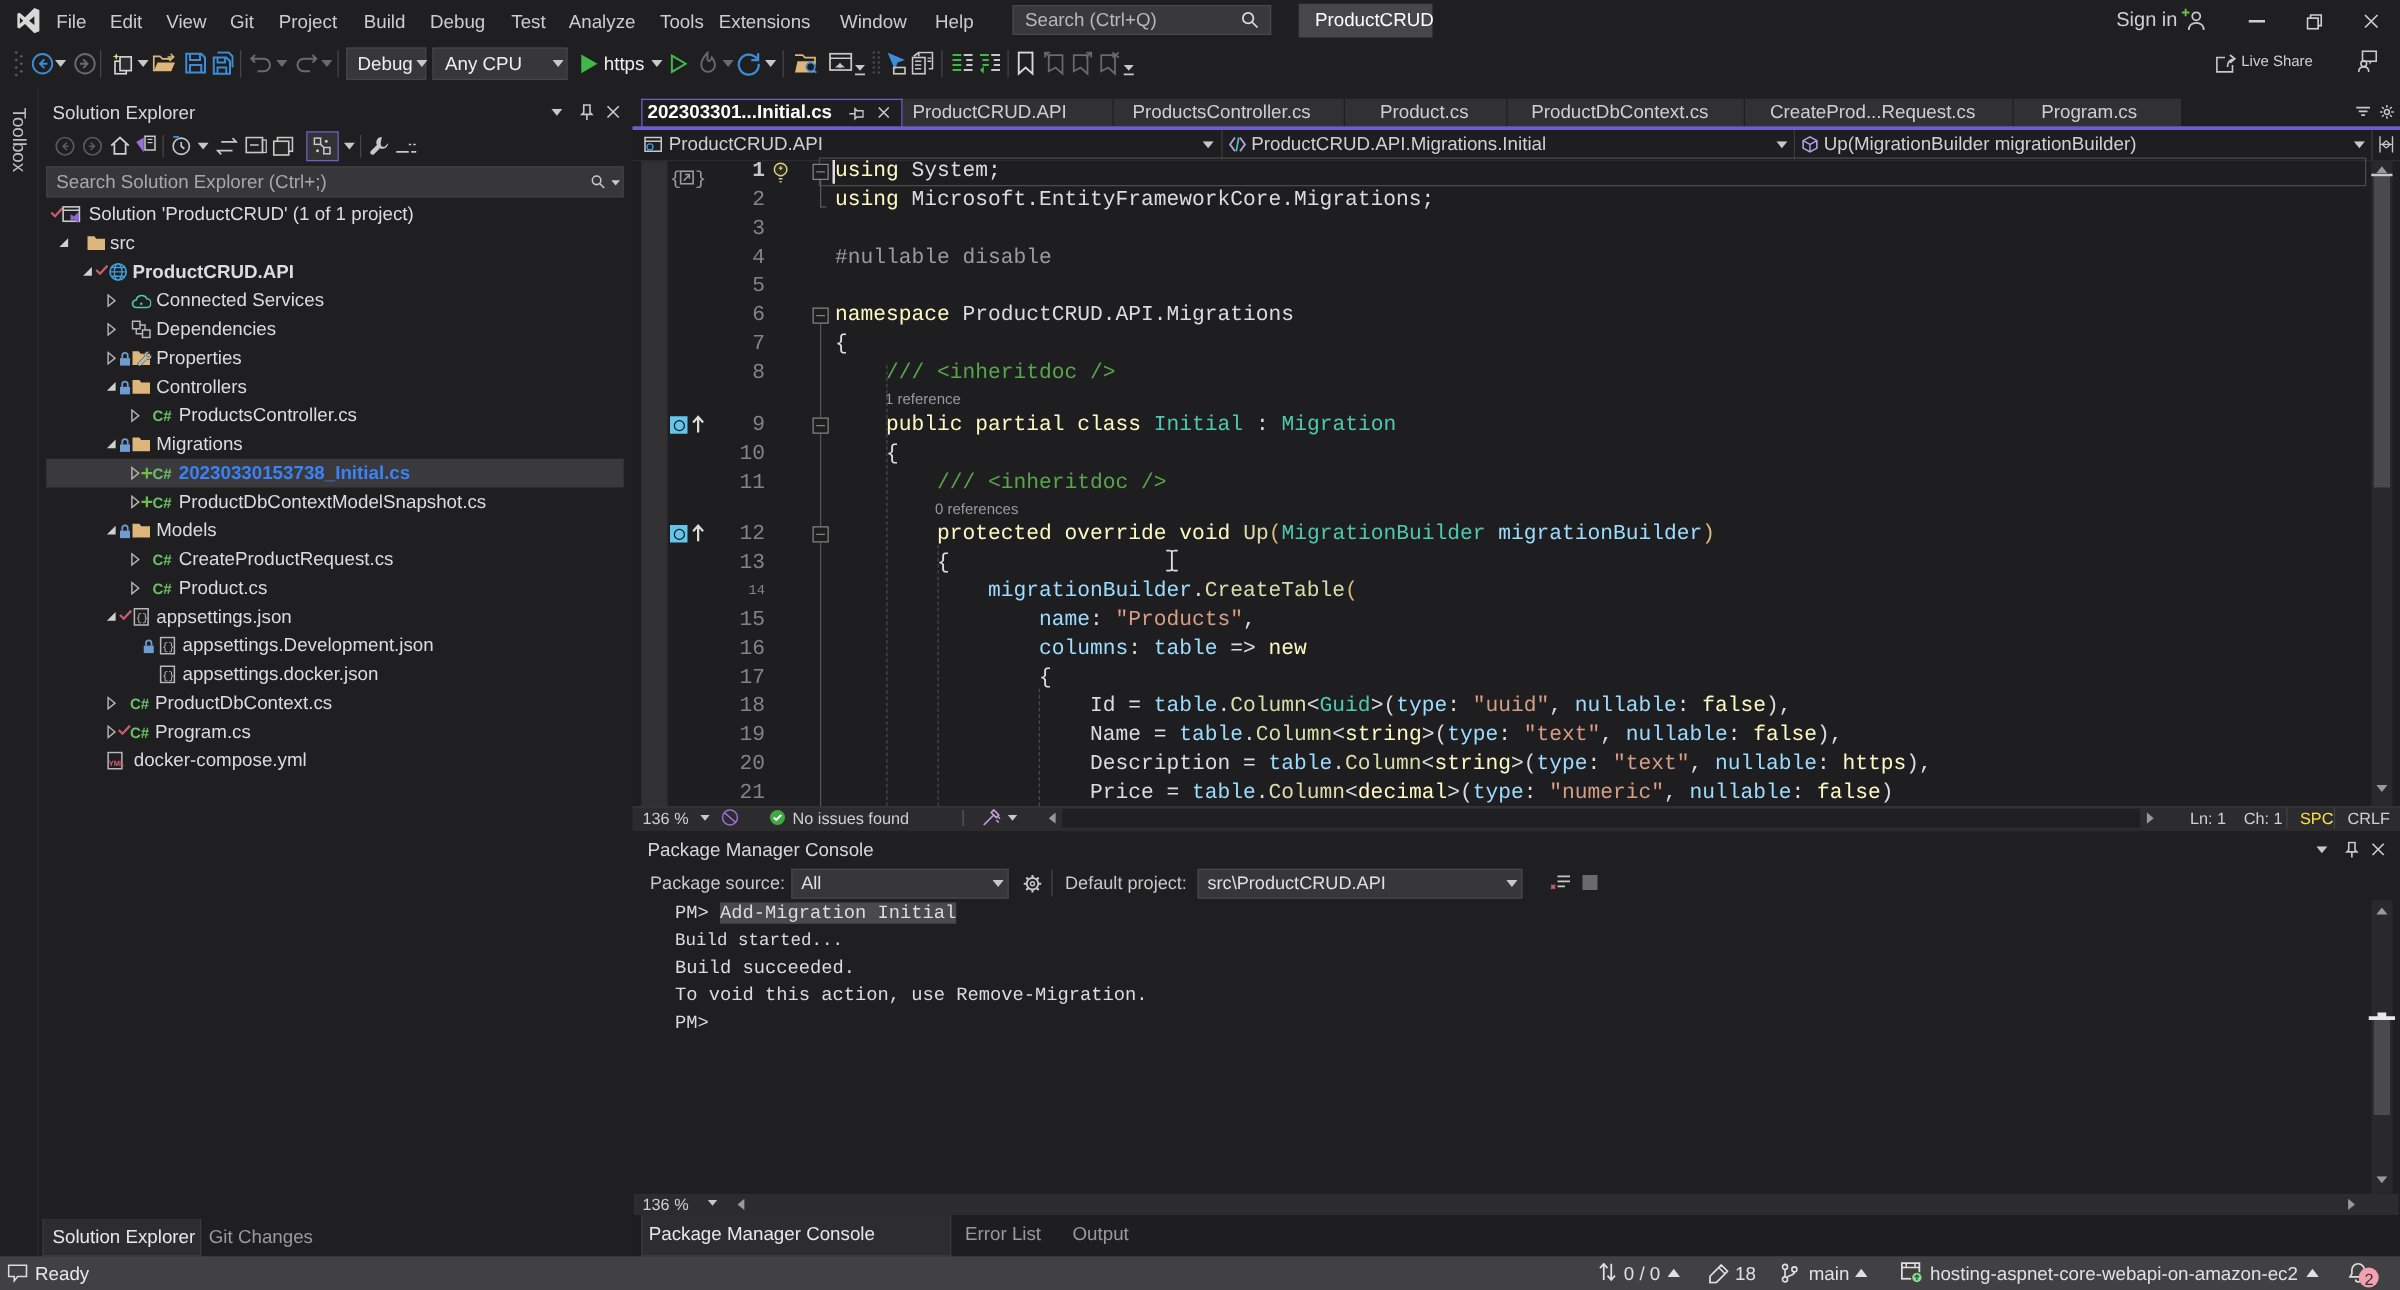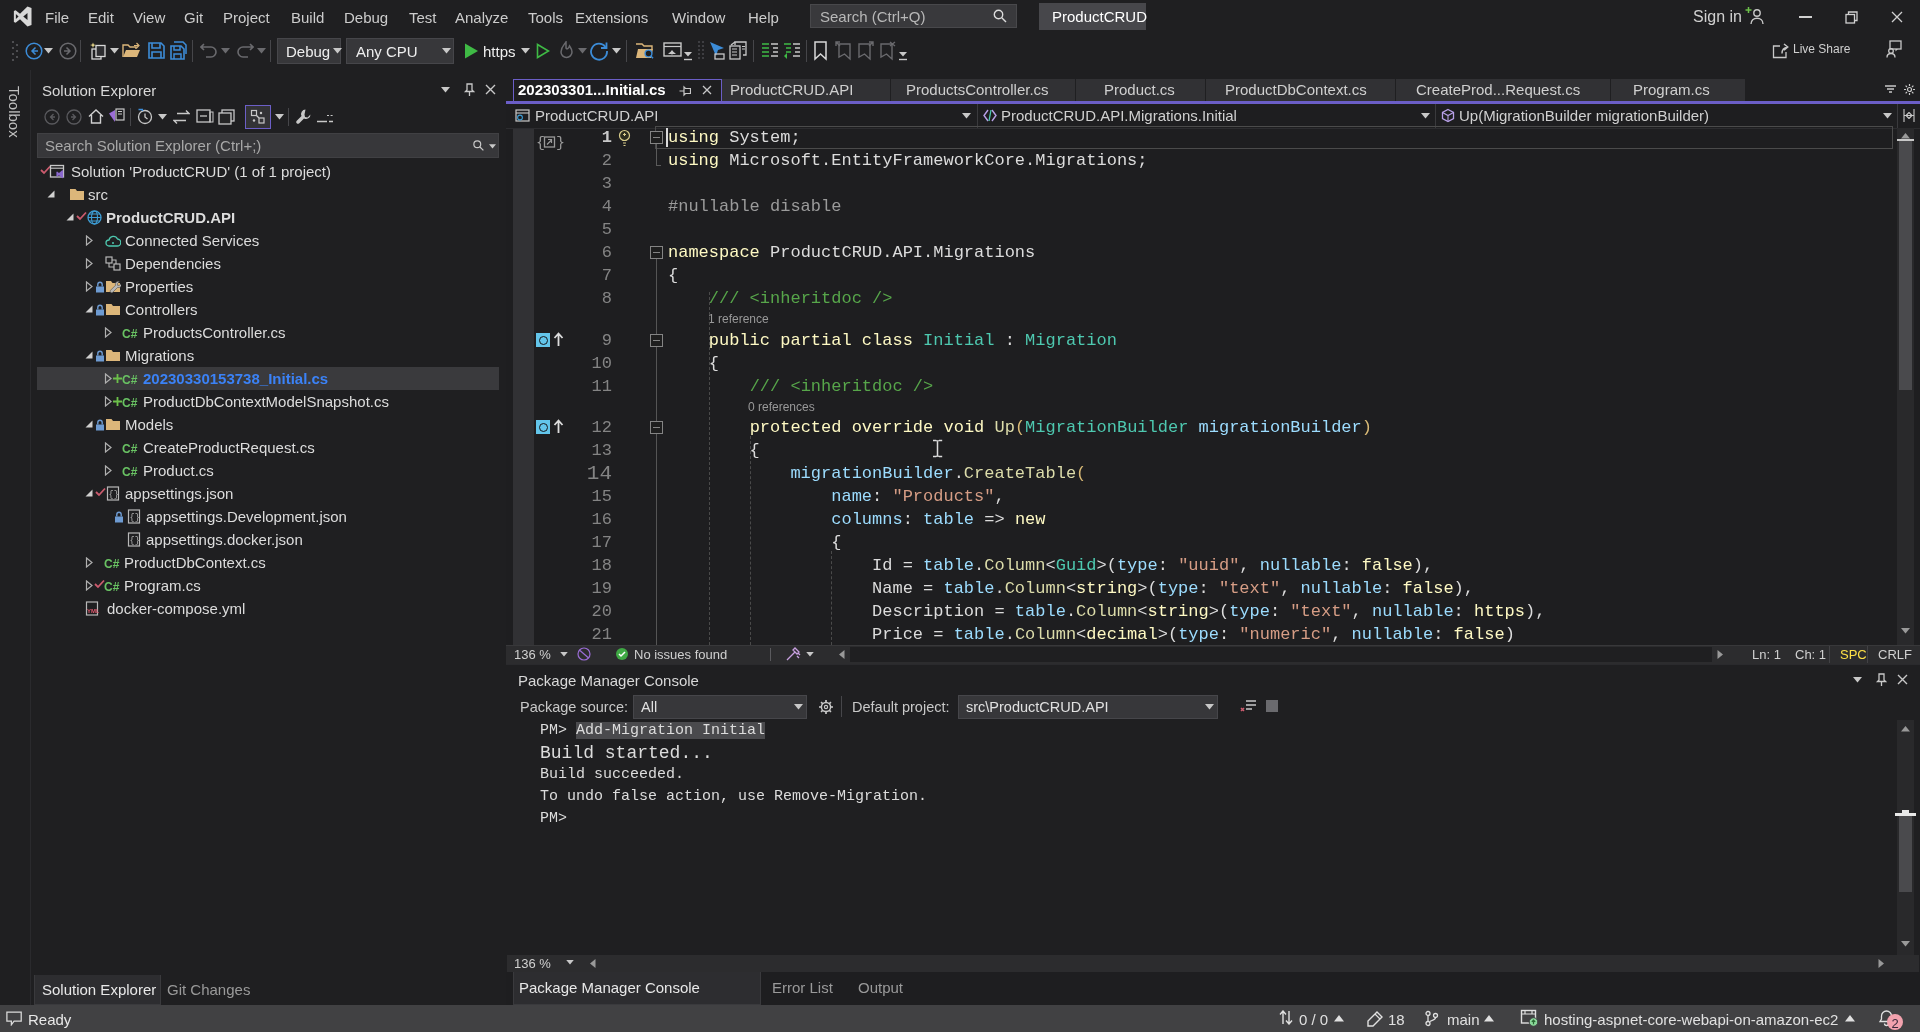--- a/index.html
+++ b/index.html
@@ -678,21 +678,21 @@
 <div class="abs mono ln" style="left:562px;top:329px;width:50px;font-size:17px;line-height:23px;text-align:right">9</div>
 <div class="abs mono pl" style="left:668px;top:352px;font-size:17px;line-height:23px">    {</div>
 <div class="abs mono ln" style="left:562px;top:352px;width:50px;font-size:17px;line-height:23px;text-align:right">10</div>
 <div class="abs mono pl" style="left:668px;top:375px;font-size:17px;line-height:23px">        <span class="co">/// &lt;inheritdoc /&gt;</span></div>
 <div class="abs mono ln" style="left:562px;top:375px;width:50px;font-size:17px;line-height:23px;text-align:right">11</div>
 <div class="abs mono pl" style="left:668px;top:416px;font-size:17px;line-height:23px">        <span class="kw">protected</span> <span class="kw">override</span> <span class="kw">void</span> <span class="me">Up</span><span style="color:#d9ba76">(</span><span class="ty">MigrationBuilder</span> <span class="pa">migrationBuilder</span><span style="color:#d9ba76">)</span></div>
 <div class="abs mono ln" style="left:562px;top:416px;width:50px;font-size:17px;line-height:23px;text-align:right">12</div>
 <div class="abs mono pl" style="left:668px;top:439px;font-size:17px;line-height:23px">        {</div>
 <div class="abs mono ln" style="left:562px;top:439px;width:50px;font-size:17px;line-height:23px;text-align:right">13</div>
 <div class="abs mono pl" style="left:668px;top:462px;font-size:17px;line-height:23px">            <span class="pa">migrationBuilder</span>.<span class="me">CreateTable</span><span style="color:#d9ba76">(</span></div>
-<div class="abs mono ln" style="left:562px;top:462px;width:50px;font-size:21px;line-height:23px;text-align:right">14</div>
+<div class="abs mono ln" style="left:562px;top:462px;width:50px;font-size:11px;line-height:23px;text-align:right">14</div>
 <div class="abs mono pl" style="left:668px;top:485px;font-size:17px;line-height:23px">                <span class="pa">name</span>: <span class="st">"Products"</span>,</div>
 <div class="abs mono ln" style="left:562px;top:485px;width:50px;font-size:17px;line-height:23px;text-align:right">15</div>
 <div class="abs mono pl" style="left:668px;top:508px;font-size:17px;line-height:23px">                <span class="pa">columns</span>: <span class="pa">table</span> =&gt; <span class="kw">new</span></div>
 <div class="abs mono ln" style="left:562px;top:508px;width:50px;font-size:17px;line-height:23px;text-align:right">16</div>
 <div class="abs mono pl" style="left:668px;top:531px;font-size:17px;line-height:23px">                {</div>
 <div class="abs mono ln" style="left:562px;top:531px;width:50px;font-size:17px;line-height:23px;text-align:right">17</div>
 <div class="abs mono pl" style="left:668px;top:554px;font-size:17px;line-height:23px">                    Id = <span class="pa">table</span>.<span class="me">Column</span>&lt;<span class="ty">Guid</span>&gt;(<span class="pa">type</span>: <span class="st">"uuid"</span>, <span class="pa">nullable</span>: <span class="kw">false</span>),</div>
 <div class="abs mono ln" style="left:562px;top:554px;width:50px;font-size:17px;line-height:23px;text-align:right">18</div>
 <div class="abs mono pl" style="left:668px;top:577px;font-size:17px;line-height:23px">                    Name = <span class="pa">table</span>.<span class="me">Column</span>&lt;<span class="kw">string</span>&gt;(<span class="pa">type</span>: <span class="st">"text"</span>, <span class="pa">nullable</span>: <span class="kw">false</span>),</div>
 <div class="abs mono ln" style="left:562px;top:577px;width:50px;font-size:17px;line-height:23px;text-align:right">19</div>
@@ -815,23 +815,23 @@
 <svg class="abs" style="left:1205px;top:704px" width="9" height="6" viewBox="0 0 9 6">
     <path d="M0 0h9L4.5 5.5z" fill="#c8c8c8"></path>
   </svg>
 <svg class="abs" style="left:1240px;top:699px" width="17" height="15" viewBox="0 0 17 15">
     <path d="M6 2h10M6 6h10M6 10h6" stroke="#c8c8c8" stroke-width="1.4"></path>
     <path d="M1 9l3 3M4 9l-3 3" stroke="#cb5b6e" stroke-width="1.5"></path>
   </svg>
 <div class="abs" style="left:1266px;top:700px;width:12px;height:12px;background:#6a6a6e"></div>
 <div class="abs" style="left:540px;top:720px;width:2px;height:0px"></div>
 <div class="abs mono" style="left:540px;top:720px;font-size:15px;line-height:22px;color:#dcdcdc">PM&gt; <span style="background:#4a4a4d">Add-Migration Initial</span></div>
-<div class="abs mono" style="left:540px;top:742px;font-size:18px;line-height:22px;color:#dcdcdc">Build started...</div>
+<div class="abs mono" style="left:540px;top:742px;font-size:14px;line-height:22px;color:#dcdcdc">Build started...</div>
 <div class="abs mono" style="left:540px;top:764px;font-size:15px;line-height:22px;color:#dcdcdc">Build succeeded.</div>
-<div class="abs mono" style="left:540px;top:786px;font-size:15px;line-height:22px;color:#dcdcdc">To undo false action, use Remove-Migration.</div>
+<div class="abs mono" style="left:540px;top:786px;font-size:15px;line-height:22px;color:#dcdcdc">To void this action, use Remove-Migration.</div>
 <div class="abs mono" style="left:540px;top:808px;font-size:15px;line-height:22px;color:#dcdcdc">PM&gt;</div>
 <div class="abs" style="left:1897px;top:720px;width:17px;height:235px;background:#29292b"></div>
 <svg class="abs" style="left:1901px;top:726px" width="9" height="6" viewBox="0 0 9 6">
     <path d="M0 5.5h9L4.5 0z" fill="#999999"></path>
   </svg>
 <svg class="abs" style="left:1901px;top:941px" width="9" height="6" viewBox="0 0 9 6">
     <path d="M0 0h9L4.5 5.5z" fill="#999999"></path>
   </svg>
 <div class="abs" style="left:1895px;top:813px;width:21px;height:2.5px;background:#e8e8e8"></div>
 <div class="abs" style="left:1902px;top:810px;width:7px;height:8px;background:#e8e8e8"></div>

